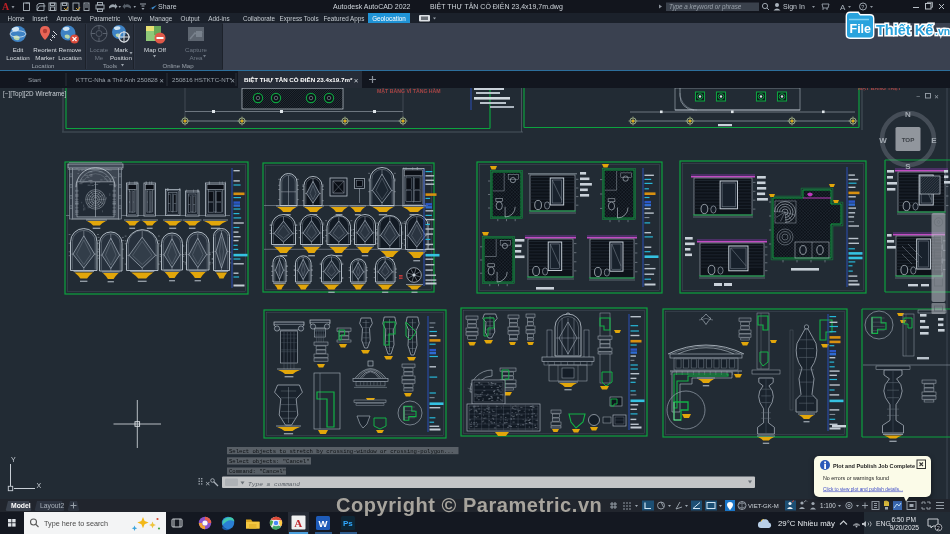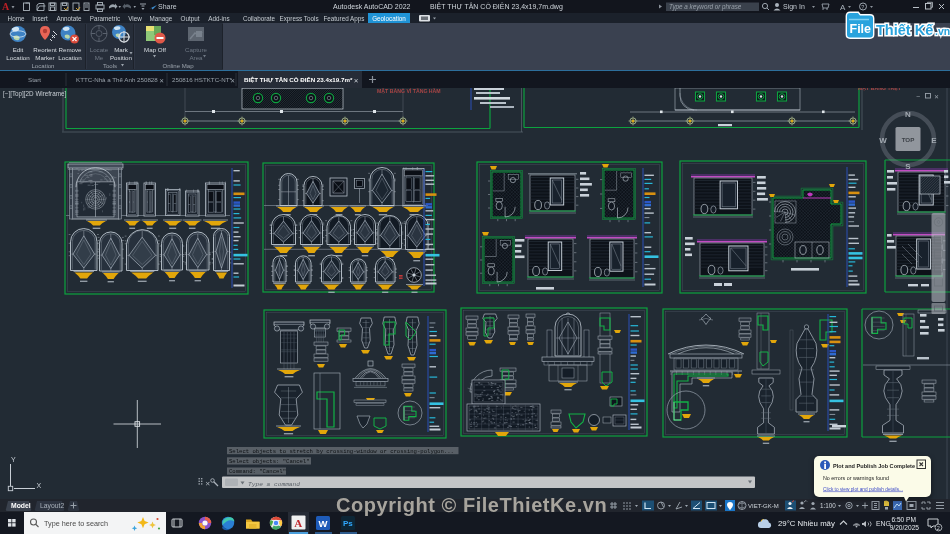--- a/index.html
+++ b/index.html
@@ -2310,21 +2310,21 @@
       <path d="M894,9 l3,-4 l2,2 l2,-3" stroke="#b8d8f0" stroke-width="1" fill="none"></path>
 <rect x="907" y="2.5" width="9" height="8" stroke="#9fa8b1" fill="none" stroke-width="0.9"></rect>
       <rect x="909.5" y="5" width="4" height="3" fill="#9fa8b1"></rect>
 <g stroke="#9fa8b1" stroke-width="0.9" fill="none">
 <path d="M922,3 h3 v2 M930,3 h-3 M922,10 v-2 M930,10 h-3 v-2 M922,3 v2 M930,3 v2 M922,10 h3 M930,10 v-2"></path>
 <path d="M936,3.5 h8 M936,6.5 h8 M936,9.5 h8"></path>
 </g>
 </svg>
 </div>
 
-<div class="abs" style="left:0;top:512px;width:950px;height:22px;background:#141821">
+<div class="abs" style="left:0;top:512px;width:864px;height:22px;background:#141821">
 <svg class="abs" style="left:0;top:0" width="950" height="22">
 <g fill="#dfe3e8">
         <rect x="8" y="7" width="3.4" height="3.4"></rect>
         <rect x="12.2" y="7" width="3.4" height="3.4"></rect>
         <rect x="8" y="11.2" width="3.4" height="3.4"></rect>
         <rect x="12.2" y="11.2" width="3.4" height="3.4"></rect>
       </g>
 <rect x="24" y="0" width="142" height="22" fill="#f3f4f5"></rect>
 <circle cx="33.5" cy="10" r="3" stroke="#5a5a5a" fill="none" stroke-width="1.1"></circle>
       <path d="M36,12.5 l2.5,2.5" stroke="#5a5a5a" stroke-width="1.1"></path>
@@ -2391,21 +2391,21 @@
       <rect x="10.2" y="5.5" width="1.8" height="1.8" fill="#fff"></rect>
       <rect x="10.2" y="8" width="1.8" height="5" fill="#fff"></rect>
 <text x="19" y="11.5" font-size="6.0" font-weight="bold" fill="#1a1a1a" textLength="82" lengthAdjust="spacingAndGlyphs">Plot and Publish Job Complete</text>
 <rect x="103" y="4" width="8.5" height="8.5" stroke="#333" fill="none" stroke-width="1"></rect>
       <path d="M105.5,6.5 l3.5,3.5 M109,6.5 l-3.5,3.5" stroke="#333" stroke-width="1.1"></path>
 <text x="9" y="24" font-size="6.0" fill="#222" textLength="66" lengthAdjust="spacingAndGlyphs">No errors or warnings found</text>
 <text x="9" y="34.5" font-size="5.7" fill="#3a48c8" text-decoration="underline" textLength="80" lengthAdjust="spacingAndGlyphs">Click to view plot and publish details...</text>
 </svg>
 </div>
 
-<div class="abs" style="left:336px;top:494px;font-size:20px;font-weight:bold;color:rgba(192,187,178,0.85);letter-spacing:0.55px;z-index:40">Copyright © FileThietKe.vn</div>
+<div class="abs" style="left:336px;top:494px;font-size:20px;font-weight:bold;color:rgba(192,187,178,0.85);letter-spacing:0.55px;z-index:40">Copyright © Parametric.vn</div>
 
 <div class="abs" style="left:838px;top:10px;z-index:50">
 <svg width="125" height="34">
 <g>
 <path d="M9,6 q0,-3 3,-3 l8,0 l2,2.5 l10,0 q3,0 3,3 l0,16 q0,3 -3,3 l-20,0 q-3,0 -3,-3 Z" fill="#29a3dd" stroke="#ffffff" stroke-width="2.8" paint-order="stroke"></path>
 <path d="M11,9.5 h20" stroke="#7fd0f2" stroke-width="1.5"></path>
 <text x="11.5" y="23" font-size="12.5" font-weight="bold" fill="#ffffff" font-family="Liberation Sans,sans-serif">File</text>
 <text x="38" y="24.5" font-size="14.5" font-weight="bold" fill="#29a3dd" stroke="#ffffff" stroke-width="3" paint-order="stroke" font-family="Liberation Sans,sans-serif">Thiết Kế</text>
 <text x="97" y="24.5" font-size="10.5" font-weight="bold" fill="#29a3dd" stroke="#ffffff" stroke-width="2.6" paint-order="stroke" font-family="Liberation Sans,sans-serif">.vn</text>
 </g>

